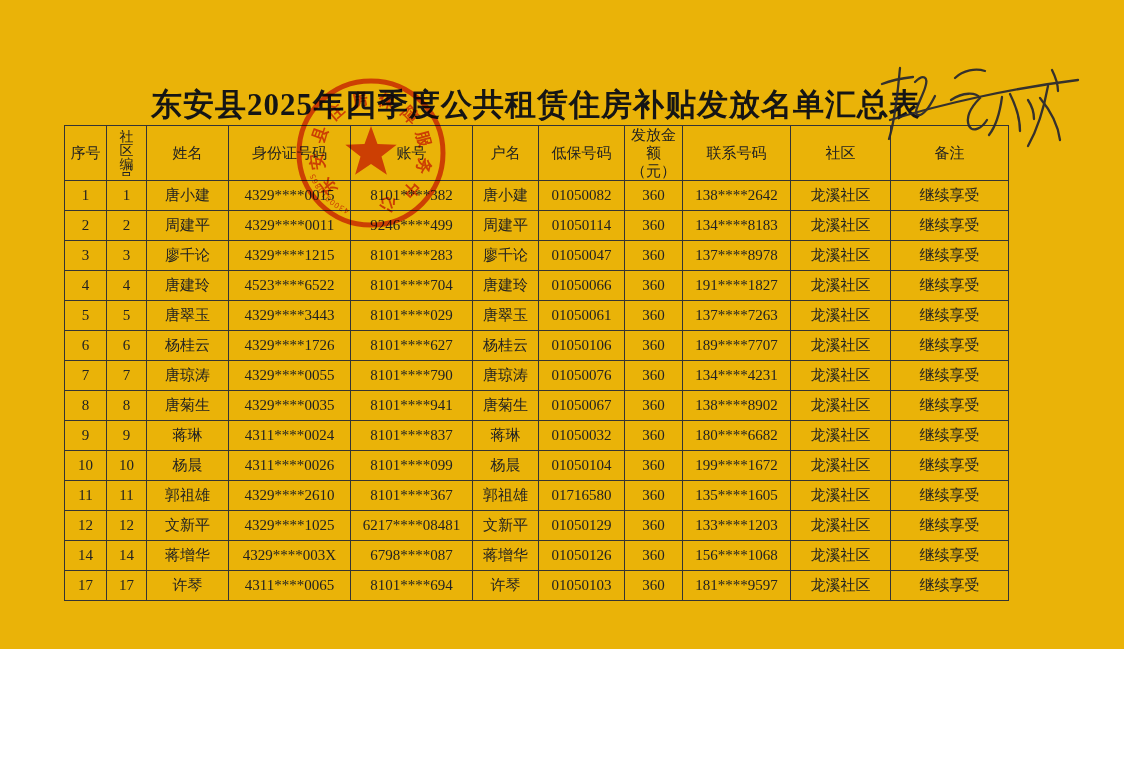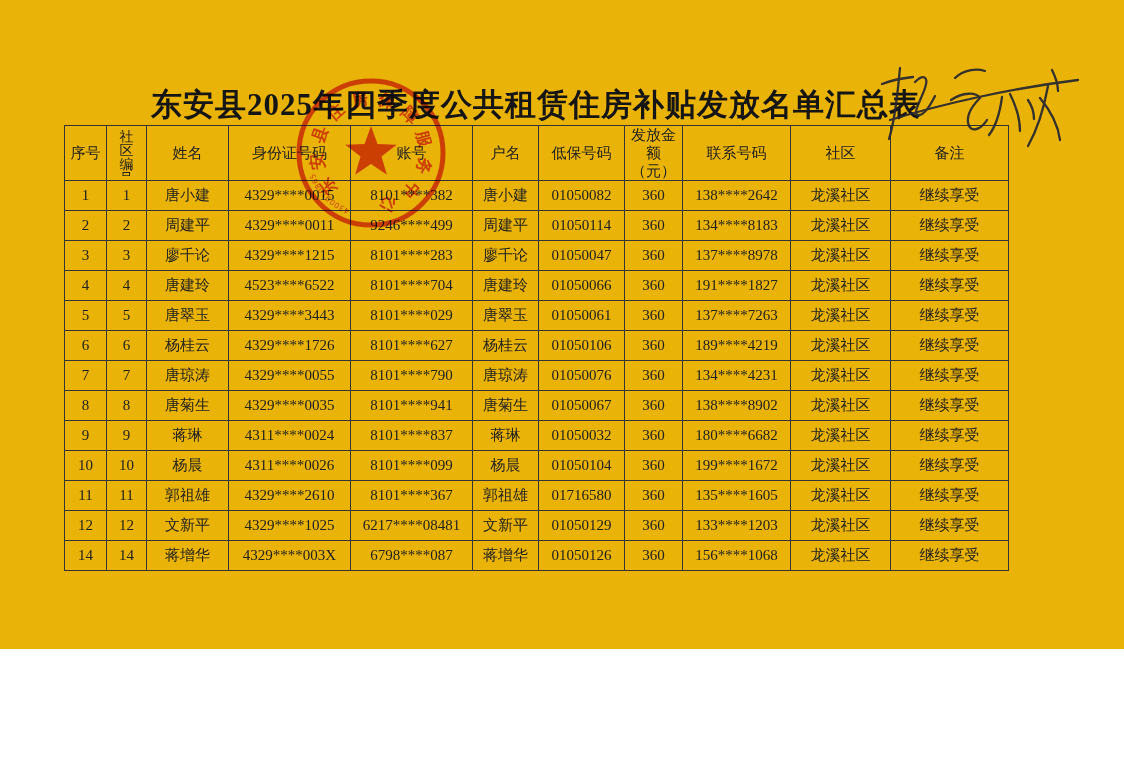--- a/index.html
+++ b/index.html
@@ -166,21 +166,21 @@
         </tr>
         <tr>
           <td>6</td>
           <td>6</td>
           <td>杨桂云</td>
           <td>4329****1726</td>
           <td>8101****627</td>
           <td>杨桂云</td>
           <td>01050106</td>
           <td>360</td>
-          <td>189****4219</td>
+          <td>189****7707</td>
           <td>龙溪社区</td>
           <td>继续享受</td>
         </tr>
         <tr>
           <td>7</td>
           <td>7</td>
           <td>唐琼涛</td>
           <td>4329****0055</td>
           <td>8101****790</td>
           <td>唐琼涛</td>
@@ -258,20 +258,33 @@
         <tr>
           <td>14</td>
           <td>14</td>
           <td>蒋增华</td>
           <td>4329****003X</td>
           <td>6798****087</td>
           <td>蒋增华</td>
           <td>01050126</td>
           <td>360</td>
           <td>156****1068</td>
+          <td>龙溪社区</td>
+          <td>继续享受</td>
+        </tr>
+        <tr>
+          <td>17</td>
+          <td>17</td>
+          <td>许琴</td>
+          <td>4311****0065</td>
+          <td>8101****694</td>
+          <td>许琴</td>
+          <td>01050103</td>
+          <td>360</td>
+          <td>181****9597</td>
           <td>龙溪社区</td>
           <td>继续享受</td>
         </tr>
       </tbody>
   </table>
 
   <svg class="seal-svg" viewBox="-90 -90 180 180">
     <circle cx="0" cy="0" r="72" fill="none" stroke="#d93a2b" stroke-width="5"></circle>
     <polygon fill="#d93a2b" points="0,-27 6.5,-8.9 25.7,-8.3 10.5,3.4 15.9,21.8 0,11 -15.9,21.8 -10.5,3.4 -25.7,-8.3 -6.5,-8.9"></polygon>
     <g id="seal-arc-text" font-family="'Liberation Serif','DejaVu Serif',serif" font-weight="bold" fill="#d93a2b">

